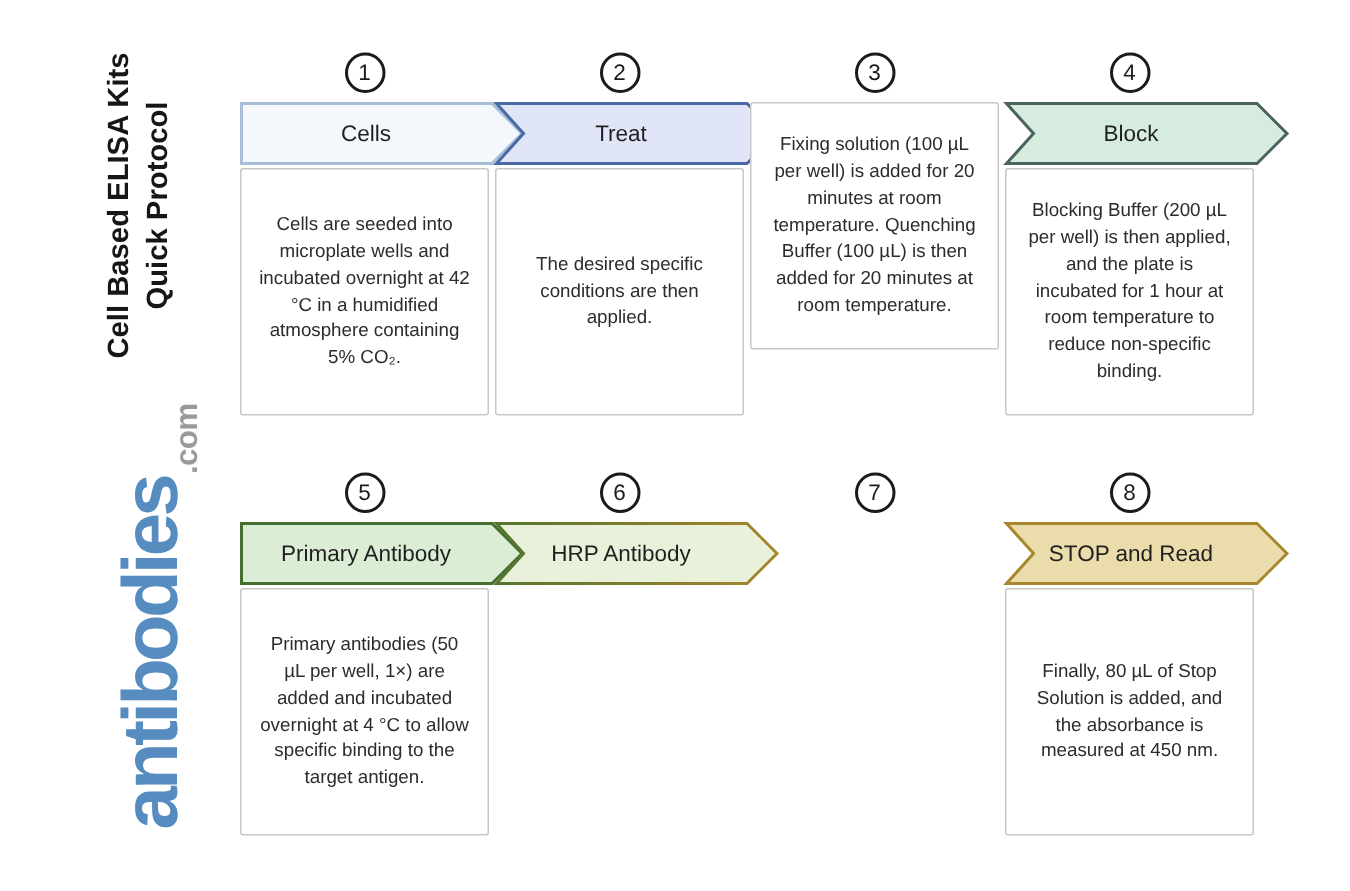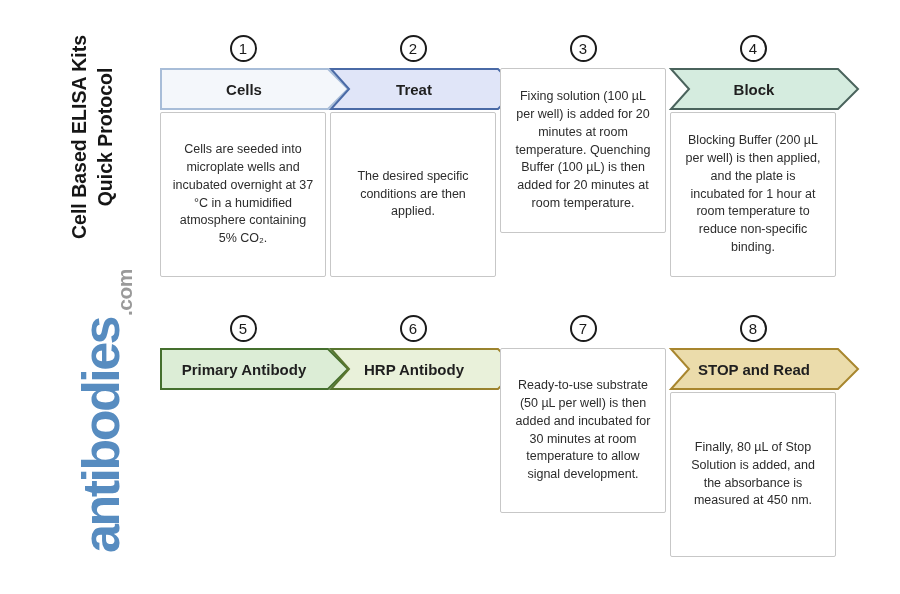--- a/index.html
+++ b/index.html
@@ -35,21 +35,21 @@
   .row2 { margin-top:38px; }
   .col { position:relative; }
 
   .circle {
     width:27px; height:27px; border-radius:50%;
     border:2px solid #1b1b1b; background:#ffffff; box-sizing:border-box;
     display:flex; align-items:center; justify-content:center;
     font-size:15px; color:#1b1b1b; margin:0 auto 6px auto;
   }
 
-  .arrowwrap { position:relative; width:166px; height:42px; overflow:visible;font-weight:bold; }
+  .arrowwrap { position:relative; width:166px; height:42px; overflow:visible; }
   .arrowwrap svg { position:absolute; left:0; top:0; overflow:visible; }
   .alabel {
     position:absolute; left:0; top:0; width:168px; height:42px;
     display:flex; align-items:center; justify-content:center;
     font-size:15px; color:#1f1f1f;
   }
 
   .descbox {
     margin-top:2px; height:165px; box-sizing:border-box;
     border:1.5px solid #c7c7c7; border-radius:2px; background:#ffffff;
@@ -76,21 +76,21 @@
 
     <div class="col">
       <div class="circle">1</div>
       <div class="arrowwrap">
         <svg width="190" height="42" viewBox="0 0 190 42">
           <path d="M1,1 L168,1 L188,21 L168,41 L1,41 Z" stroke-width="2" stroke-linejoin="miter" fill="#f4f7fb" stroke="#a8bdd8"></path>
         </svg>
         <div class="alabel">Cells</div>
       </div>
       <div class="descbox">
-        <span>Cells are seeded into microplate wells and incubated overnight at 37 °C in a humidified atmosphere containing 5% CO₂.</span>
+        <span>Cells are seeded into microplate wells and incubated overnight at 42 °C in a humidified atmosphere containing 5% CO₂.</span>
       </div>
     </div>
 
     <div class="col">
       <div class="circle">2</div>
       <div class="arrowwrap">
         <svg width="190" height="42" viewBox="0 0 190 42">
           <path d="M1,1 L168,1 L188,21 L168,41 L1,41 L19,21 Z" stroke-width="2" stroke-linejoin="miter" fill="#e0e5f8" stroke="#4a6aa6"></path>
         </svg>
         <div class="alabel">Treat</div>
@@ -125,43 +125,43 @@
   <div class="row row2">
 
     <div class="col">
       <div class="circle">5</div>
       <div class="arrowwrap">
         <svg width="190" height="42" viewBox="0 0 190 42">
           <path d="M1,1 L168,1 L188,21 L168,41 L1,41 Z" stroke-width="2" stroke-linejoin="miter" fill="#dcedd6" stroke="#456f2e"></path>
         </svg>
         <div class="alabel">Primary Antibody</div>
       </div>
+      <div class="descbox">
+        <span>Primary antibodies (50 µL per well, 1×) are added and incubated overnight at 4 °C to allow specific binding to the target antigen.</span>
+      </div>
     </div>
 
     <div class="col">
       <div class="circle">6</div>
       <div class="arrowwrap">
         <svg width="190" height="42" viewBox="0 0 190 42">
           <defs>
             <linearGradient id="hrpgrad" x1="0" y1="0" x2="1" y2="0">
               <stop offset="0" stop-color="#55752f"></stop>
               <stop offset="1" stop-color="#a8862e"></stop>
             </linearGradient>
           </defs>
           <path d="M1,1 L168,1 L188,21 L168,41 L1,41 L19,21 Z" stroke-width="2" stroke-linejoin="miter" stroke="url(#hrpgrad)" fill="#e9f1da"></path>
         </svg>
         <div class="alabel">HRP Antibody</div>
       </div>
     </div>
 
     <div class="col">
       <div class="circle">7</div>
-      <div class="descbox">
-        <span>Ready-to-use substrate (50 µL per well) is then added and incubated for 30 minutes at room temperature to allow signal development.</span>
-      </div>
     </div>
 
     <div class="col">
       <div class="circle">8</div>
       <div class="arrowwrap">
         <svg width="190" height="42" viewBox="0 0 190 42">
           <path d="M1,1 L168,1 L188,21 L168,41 L1,41 L19,21 Z" stroke-width="2" stroke-linejoin="miter" fill="#ebdcab" stroke="#a8862e"></path>
         </svg>
         <div class="alabel">STOP and Read</div>
       </div>

